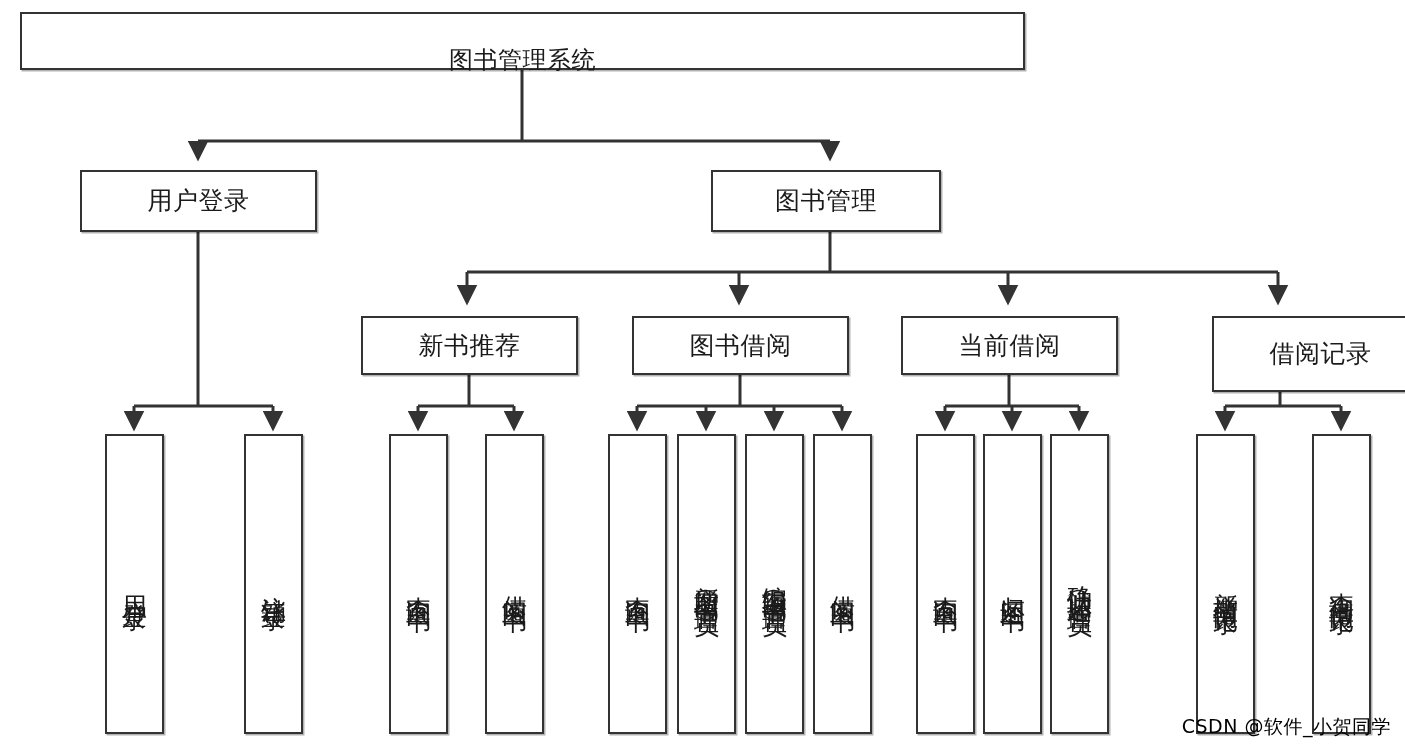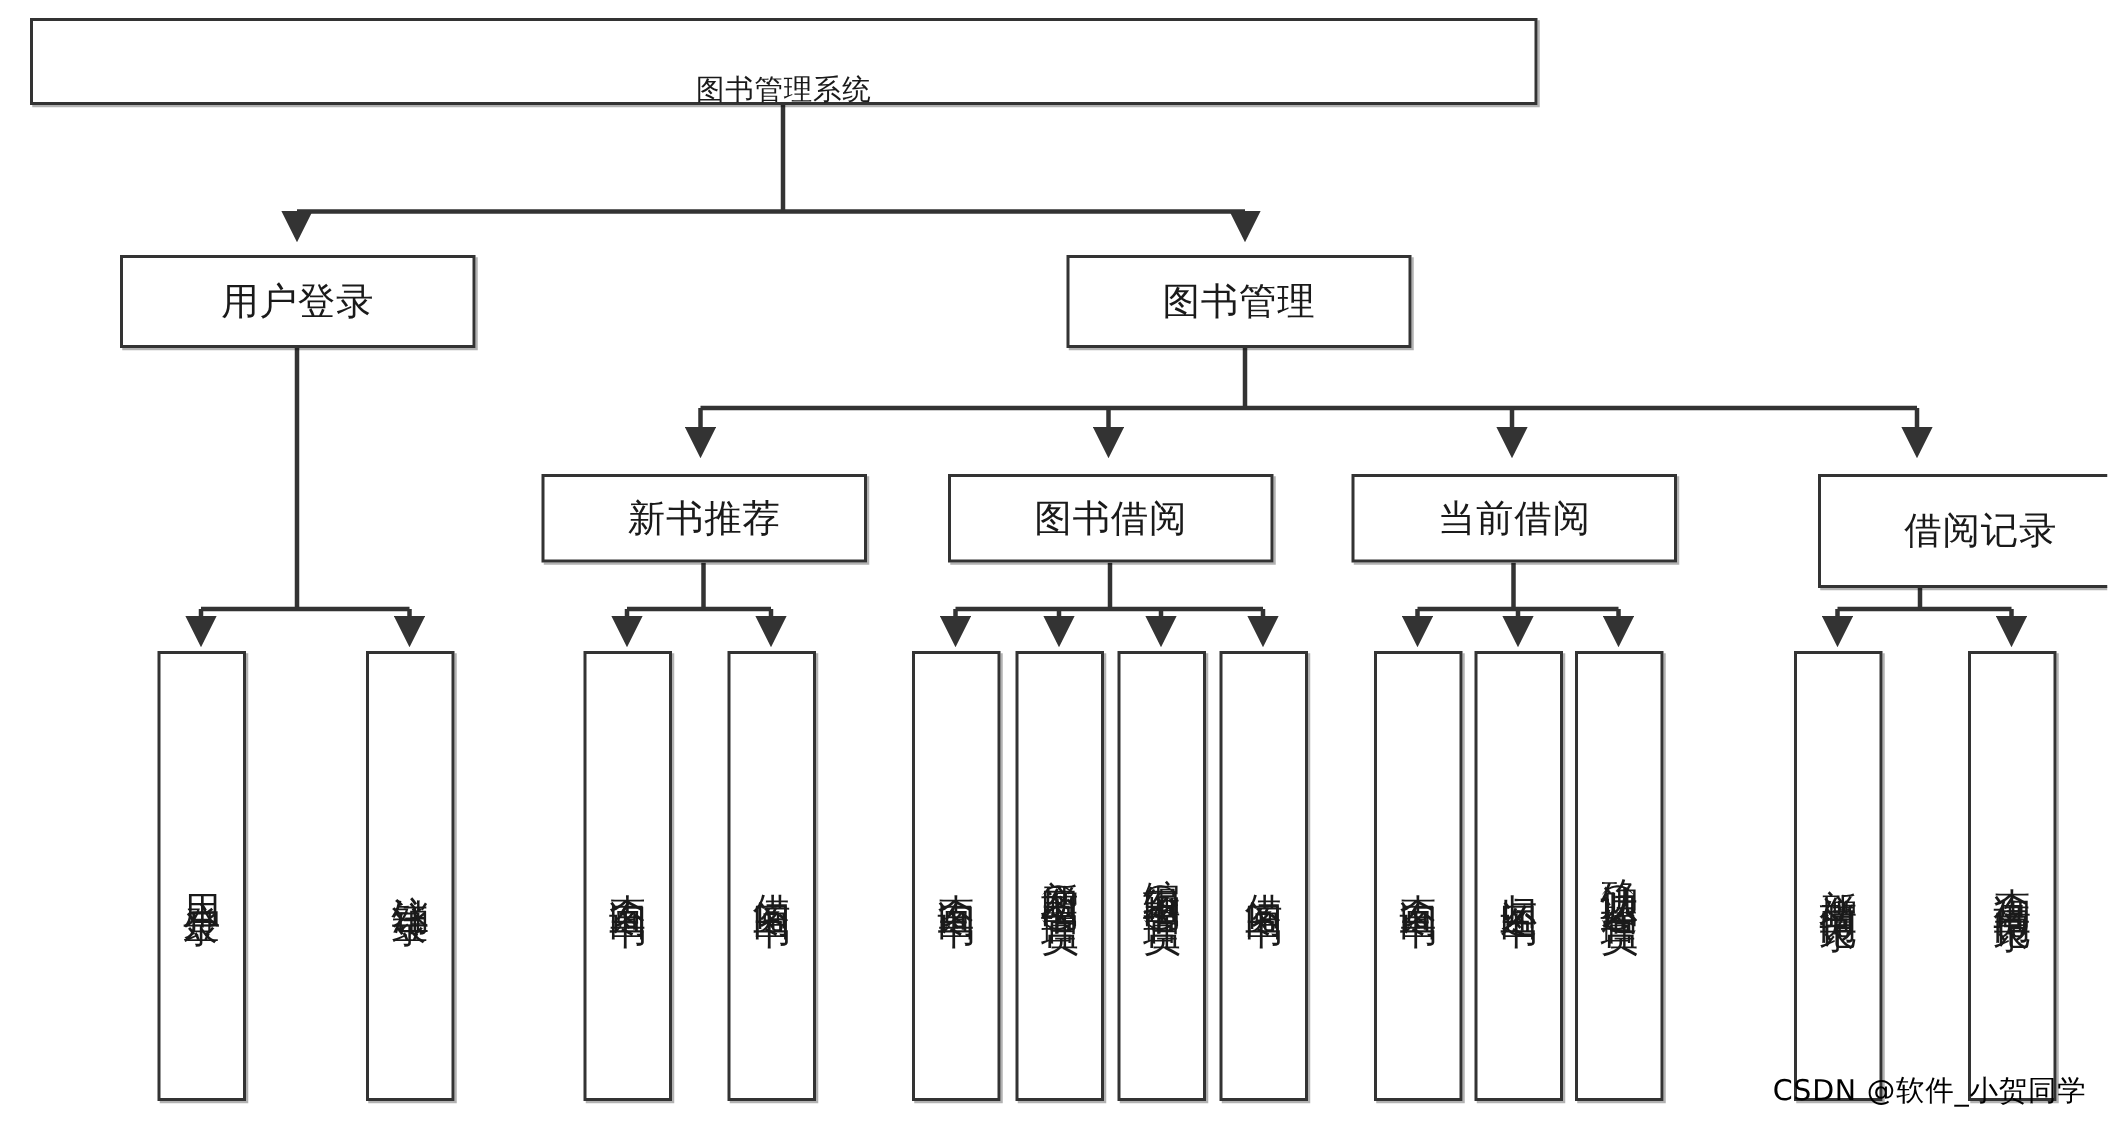--- a/index.html
+++ b/index.html
@@ -44,21 +44,21 @@
     line-height: 1.18;
     letter-spacing: 0.5px;
   }
   
   .node.horiz .node-label {
     font-size: 25px;
     writing-mode: horizontal-tb;
     text-align: center;
   }
   .node.root .node-label {
-    font-size: 19px;
+    font-size: 24px;
     margin-top: 39px;
   }
   
   .node.vert {
     align-items: center;
     justify-content: center;
   }
   .node.vert .node-label {
     writing-mode: vertical-rl;
     text-orientation: upright;

